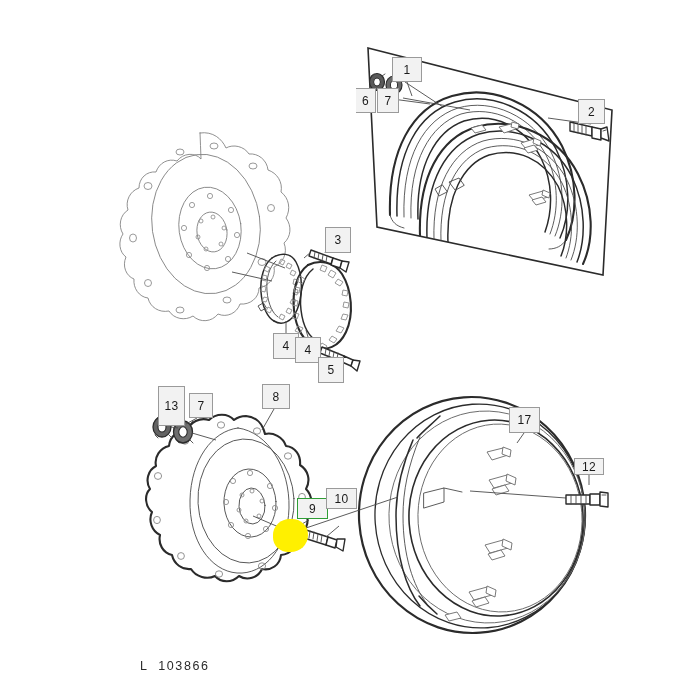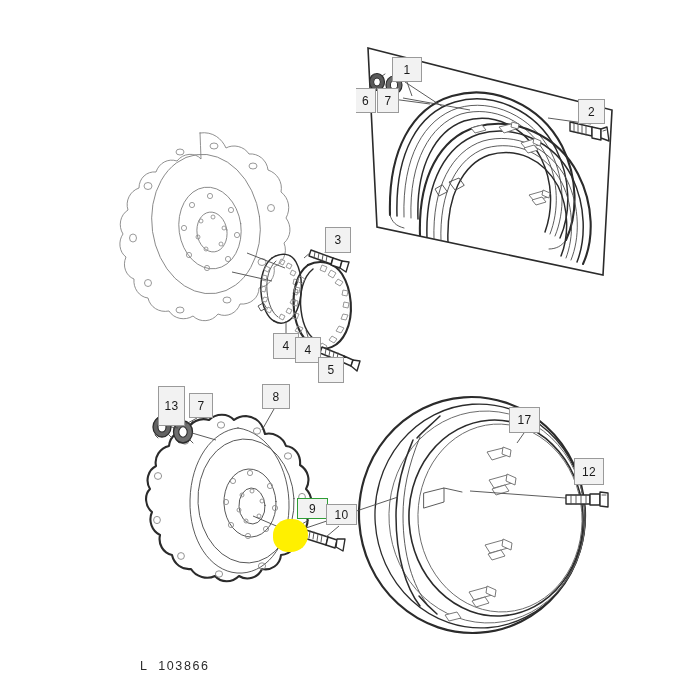--- a/index.html
+++ b/index.html
@@ -441,19 +441,19 @@
   <div class="callout" id="co-c7a" style="left: 377px; top: 88px; width: 22px; height: 25px;">7</div>
   <div class="callout" id="co-c2" style="left: 578px; top: 99px; width: 27px; height: 25px;">2</div>
   <div class="callout" id="co-c3" style="left: 325px; top: 227px; width: 26px; height: 26px;">3</div>
   <div class="callout" id="co-c4a" style="left: 273px; top: 333px; width: 26px; height: 26px;">4</div>
   <div class="callout" id="co-c4b" style="left: 295px; top: 337px; width: 26px; height: 26px;">4</div>
   <div class="callout" id="co-c5" style="left: 318px; top: 357px; width: 26px; height: 26px;">5</div>
   <div class="callout" id="co-c13" style="left: 158px; top: 386px; width: 27px; height: 40px;">13</div>
   <div class="callout" id="co-c7b" style="left: 189px; top: 393px; width: 24px; height: 25px;">7</div>
   <div class="callout" id="co-c8" style="left: 262px; top: 384px; width: 28px; height: 25px;">8</div>
   <div class="callout" id="co-c11" style="left: 509px; top: 407px; width: 31px; height: 26px;">17</div>
-  <div class="callout" id="co-c12" style="left: 574px; top: 458px; width: 30px; height: 27px;">12</div>
+  <div class="callout" id="co-c12" style="left: 574px; top: 458px; width: 30px; height: 17px;">12</div>
   <div class="callout green" id="co-c9" style="left: 297px; top: 498px; width: 31px; height: 21px;">9</div>
-  <div class="callout" id="co-c10" style="left: 326px; top: 504px; width: 31px; height: 21px;">10</div>
+  <div class="callout" id="co-c10" style="left: 326px; top: 488px; width: 31px; height: 21px;">10</div>
 
   <div id="caption" style="left: 140px; top: 618px;">L  103866</div>
 
 </div>
 
 </body></html>

